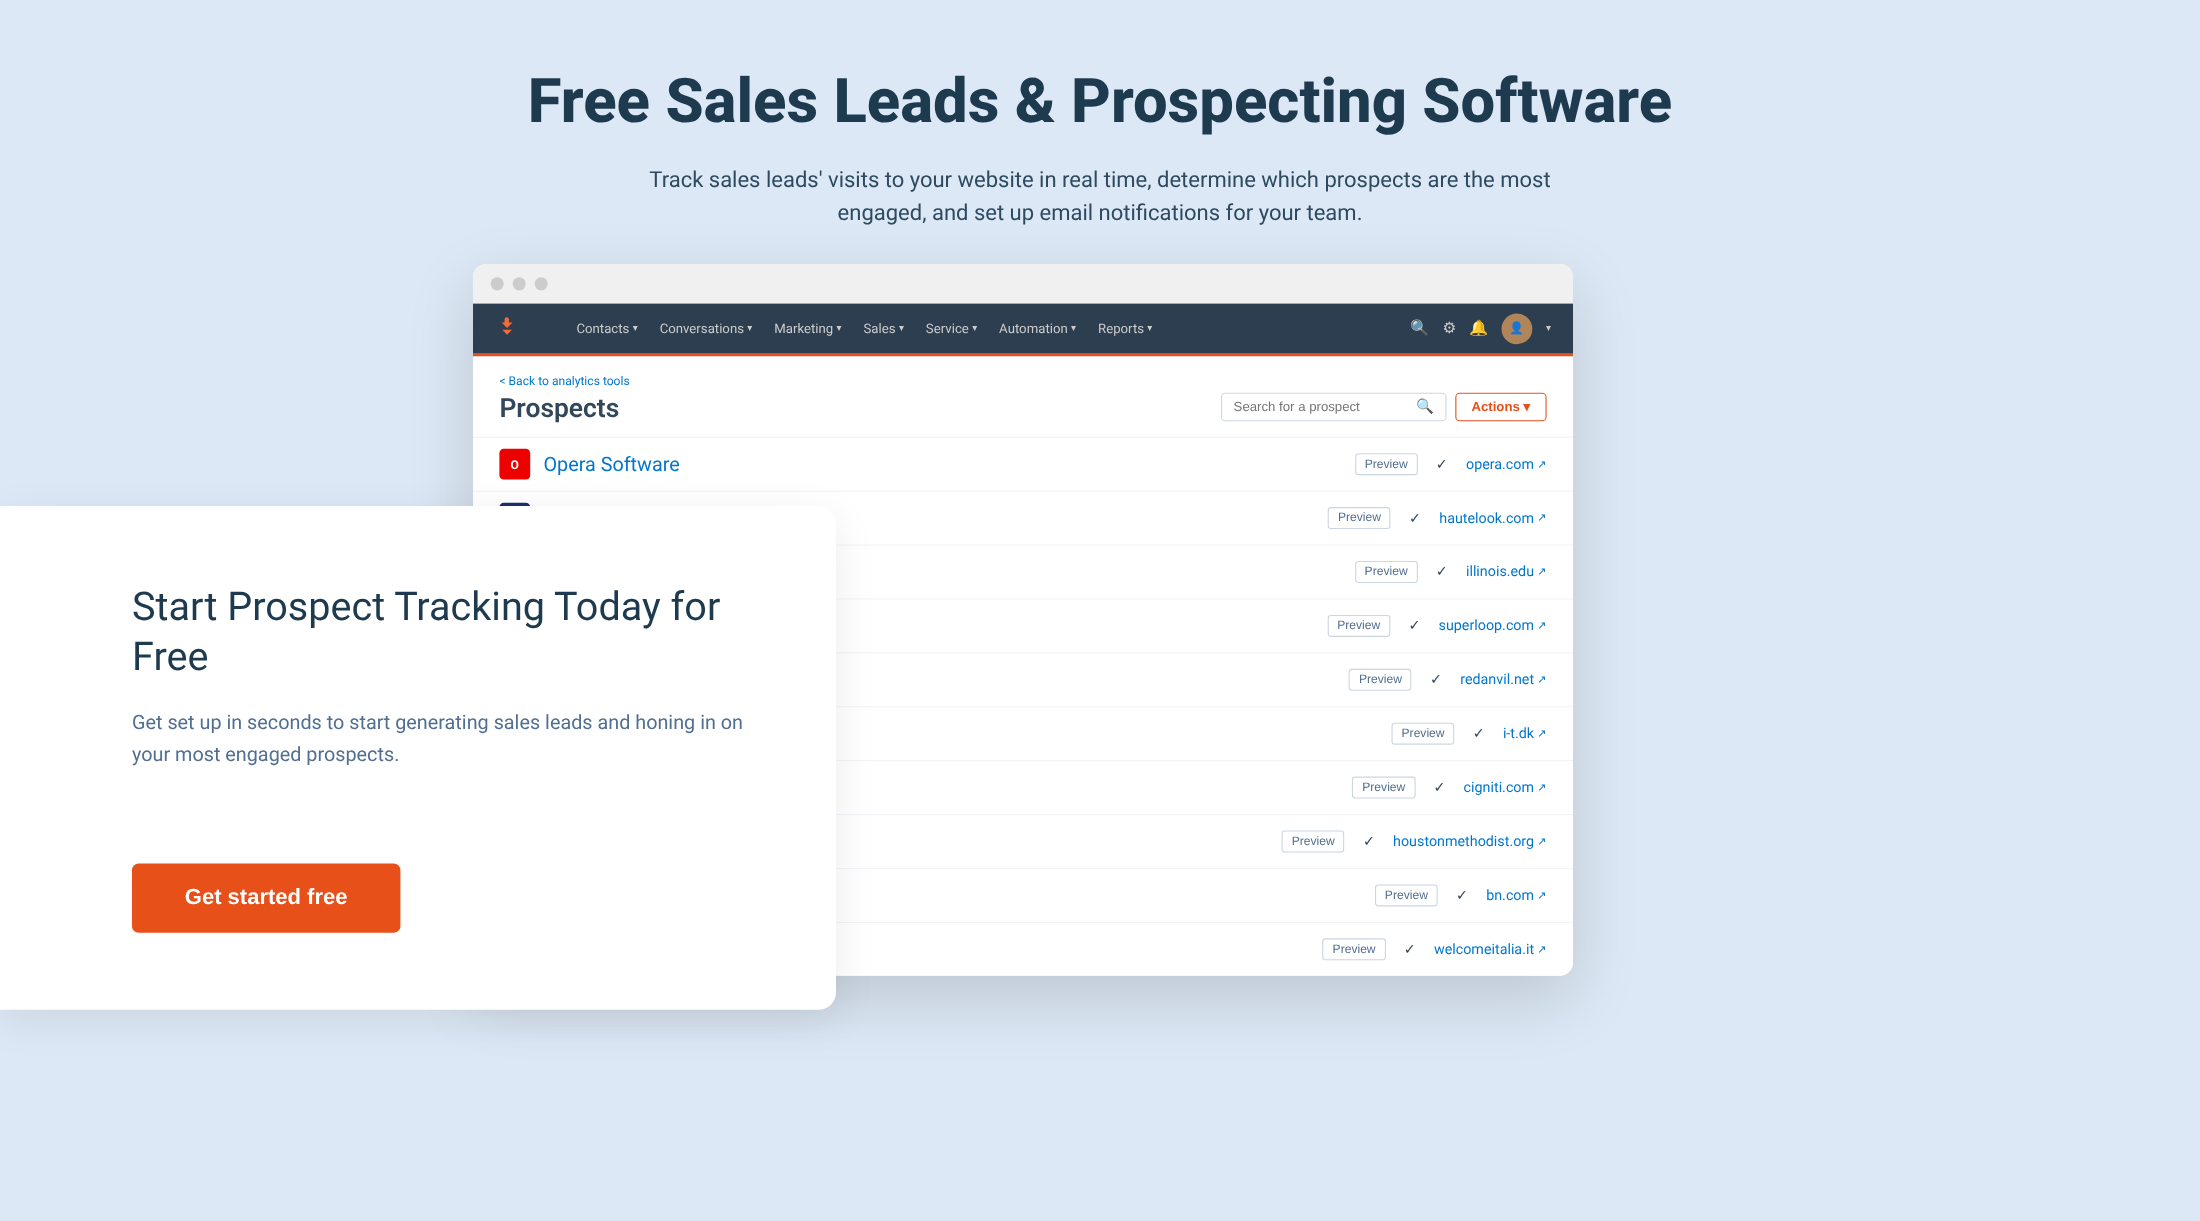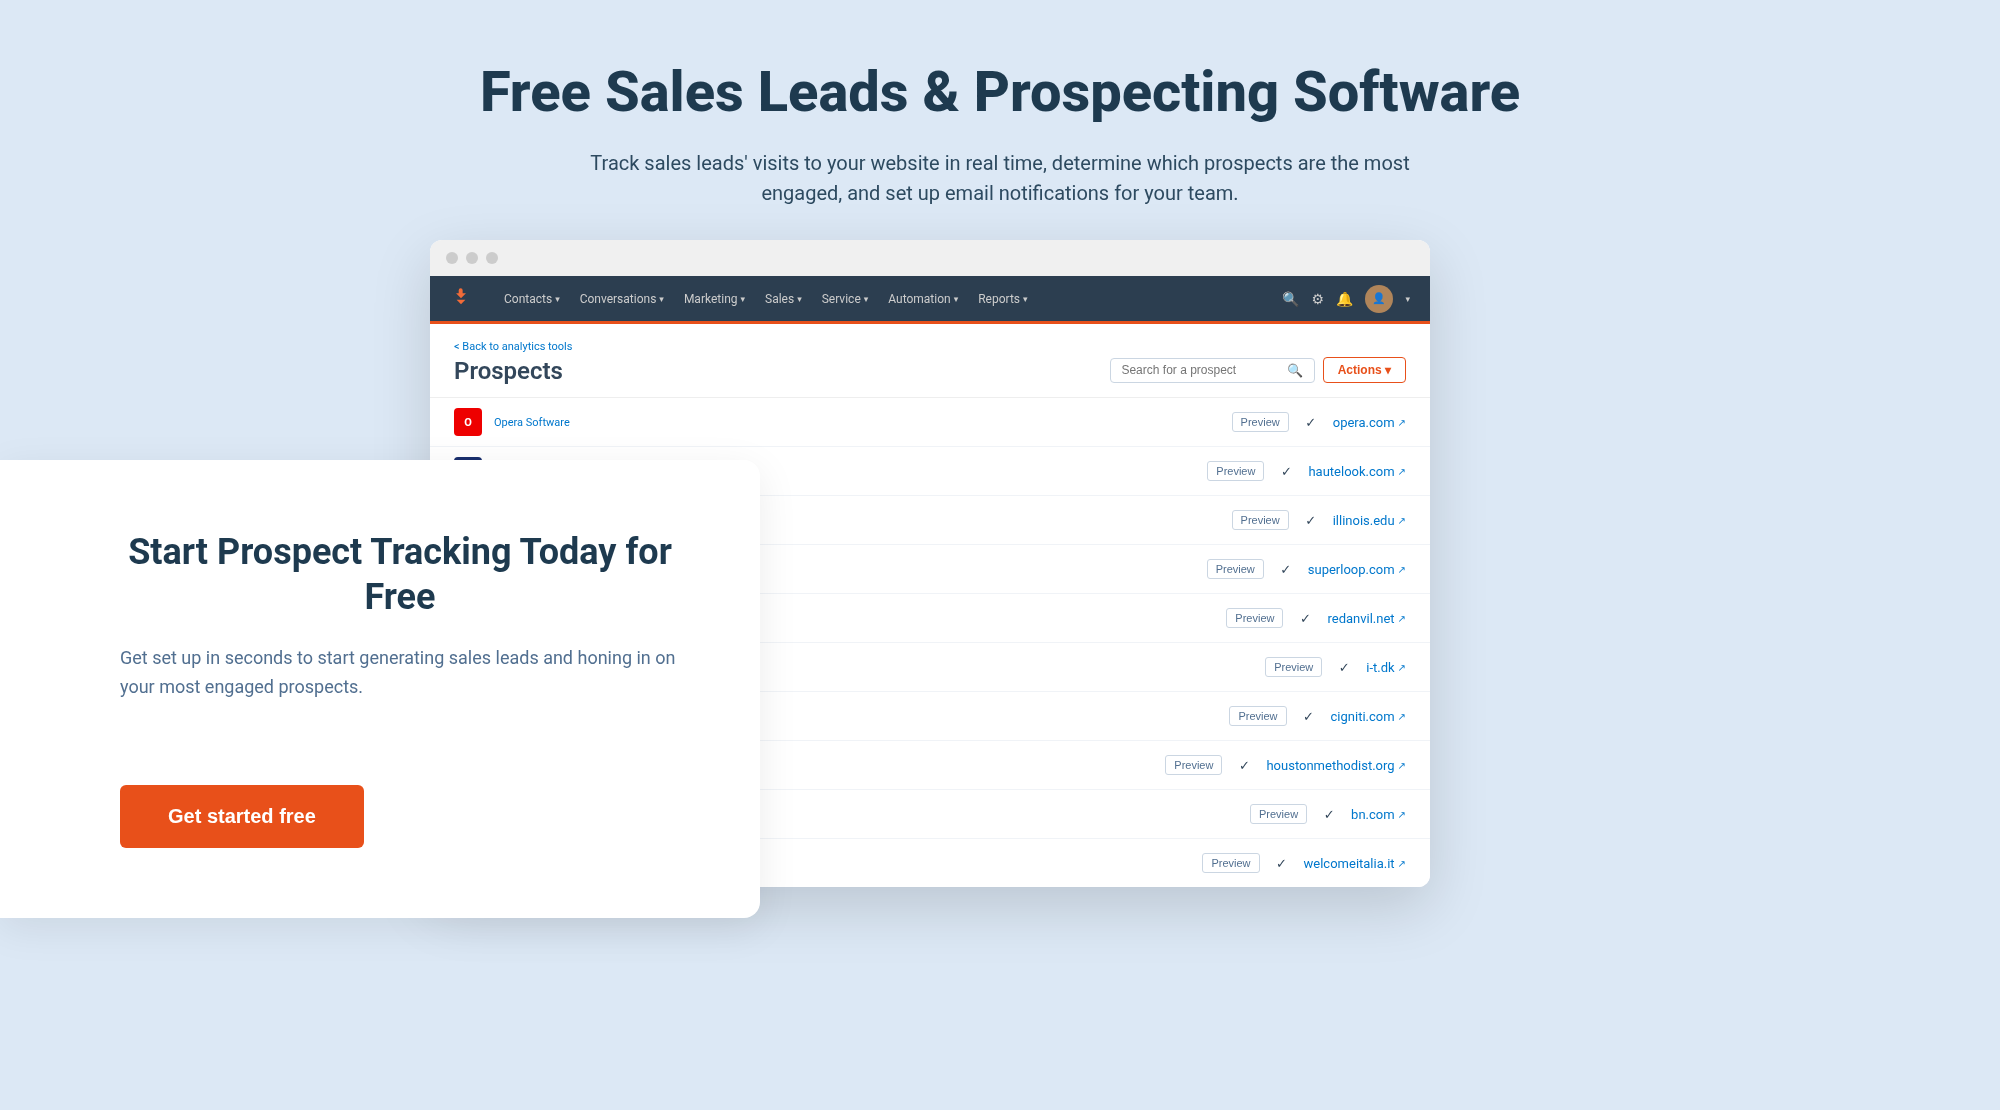--- a/index.html
+++ b/index.html
@@ -59,20 +59,21 @@
     }
 
     
     .hs-nav {
       background: #2c3e50;
       height: 48px;
       display: flex;
       align-items: center;
       padding: 0 20px;
       border-bottom: 3px solid #e8501a;
+      gap: 20px;
     }
     .hs-logo {
       color: #f26b38;
       font-size: 22px;
       font-weight: 900;
       margin-right: 24px;
     }
     .hs-nav-items {
       display: flex;
       gap: 4px;
@@ -194,21 +195,21 @@
       border-radius: 4px;
       flex-shrink: 0;
       display: flex;
       align-items: center;
       justify-content: center;
       font-size: 11px;
       font-weight: 700;
       color: white;
     }
     .prospect-name {
-      font-size: 11px;
+      font-size: 18px;
       color: #0077cc;
       cursor: pointer;
       flex: 1;
       white-space: nowrap;
       overflow: hidden;
       text-overflow: ellipsis;
     }
     .preview-btn {
       border: 1px solid #cbd6e2;
       background: #fff;
@@ -244,25 +245,24 @@
       top: 460px;
       left: 0;
       width: 760px;
       background: #fff;
       border-radius: 0 16px 16px 0;
       padding: 70px 80px 70px 120px;
       box-shadow: 0 10px 40px rgba(0,0,0,0.08);
     }
     .left-panel-title {
       font-size: 36px;
-      font-weight: 700;
+      font-weight: 400;
       color: #1e3a4f;
       line-height: 1.25;
       margin-bottom: 24px;
-      text-align: center;
     }
     .left-panel-desc {
       font-size: 18px;
       color: #516f90;
       line-height: 1.6;
       margin-bottom: 40px;
       margin-top: 16px;
     }
     .get-started-btn {
       background: #e8501a;

